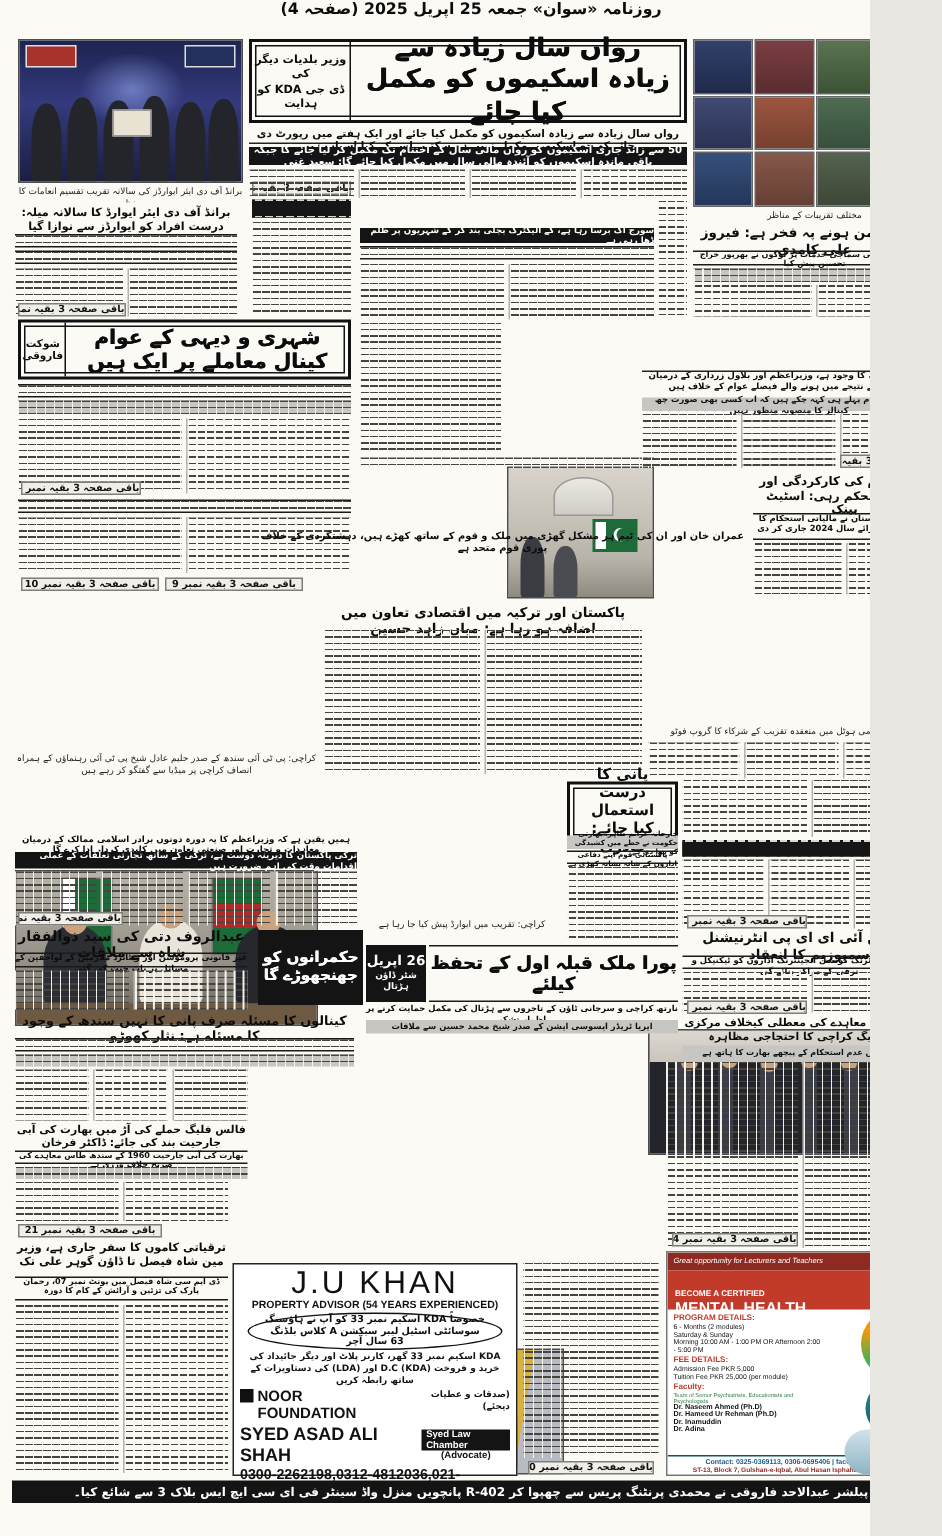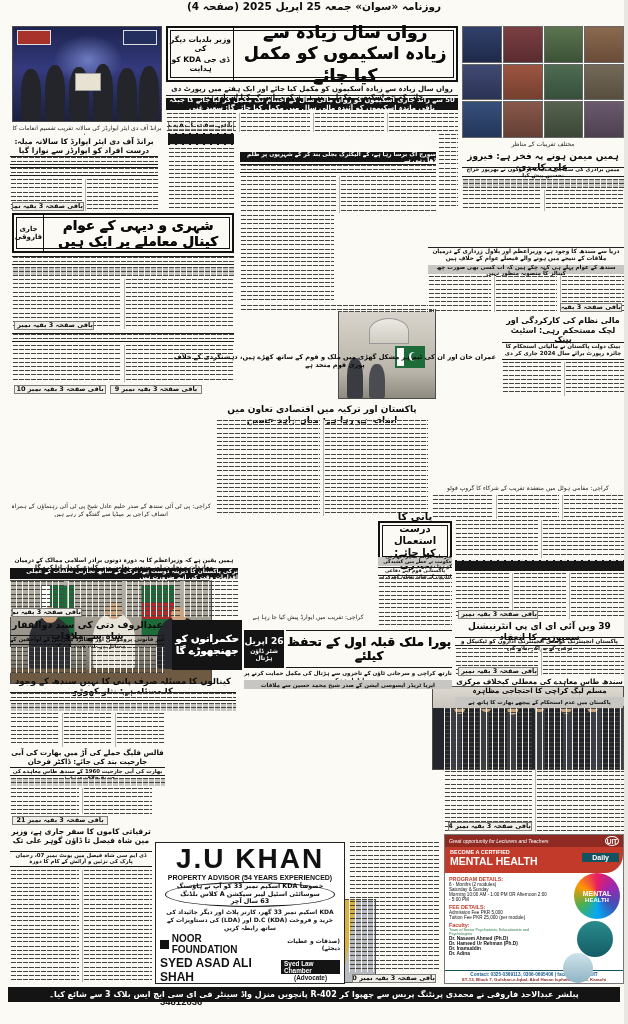--- a/index.html
+++ b/index.html
@@ -1,18 +1,18 @@
 <!DOCTYPE html>
 <html><head>
 <meta charset="utf-8">
 <style>
   *{margin:0;padding:0;box-sizing:border-box}
   html,body{width:628px;height:1024px}
   body{font-family:"DejaVu Sans",sans-serif;background:#e9e7e1}
-  .page{position:relative;width:624px;height:1024px;background:#fbfaf5;overflow:hidden;color:#111}
+  .page{position:relative;width:580px;height:1024px;background:#fbfaf5;overflow:hidden;color:#111}
   .abs{position:absolute}
   .u{direction:rtl}
   .hl{font-weight:bold;text-align:center;line-height:1.2;direction:rtl;color:#0c0c0c;font-family:"DejaVu Sans",sans-serif}
   .heavy{text-shadow:.4px 0 currentColor}
   .rule{border-top:1px solid #1a1a1a;border-bottom:1px solid #1a1a1a}
   .dark{background:#141414;color:#fff}
   .graybg{background:#c7c6c2}
   .strip{display:flex;align-items:center;justify-content:center}
   .g{background-image:
       repeating-linear-gradient(to right,rgba(251,250,245,.95) 0 1px,transparent 1px 6px),
@@ -64,21 +64,21 @@
     </div>
   <div class="abs tag" style="left:12px;top:202px;width:72px;height:9px">باقی صفحہ 3 بقیہ نمبر 2</div>
 
   <div class="abs tag" style="left:168px;top:121px;width:66px;height:9px">باقی صفحہ 3 بقیہ نمبر 3</div>
   <div class="abs gdark" style="left:168px;top:133px;width:66px;height:12px"></div>
   <div class="abs g" style="left:168px;top:148px;width:66px;height:62px"></div>
 
   <div class="abs ornate" style="left:12px;top:213px;width:222px;height:40px;display:flex;flex-direction:row-reverse;align-items:center">
     <div class="hl heavy" style="flex:1;font-size:13.5px;padding:0 4px">شہری و دیہی کے عوام کینال معاملے پر ایک ہیں</div>
     <div style="width:30px;border-right:1px solid #111;align-self:stretch;display:flex;flex-direction:column;align-items:center;justify-content:center">
-      <div class="hl" style="font-size:7px">جاری</div>
+      <div class="hl" style="font-size:7px">شوکت</div>
       <div class="hl" style="font-size:7px">فاروقی</div>
     </div>
   </div>
   <div class="abs rule g" style="left:12px;top:256px;width:222px;height:9px"></div>
   <div class="abs graybg g" style="left:12px;top:267px;width:222px;height:9px"></div>
   <div class="abs cols" style="left:12px;top:279px;width:222px;height:50px">
       <div class="g"></div>
       <div class="g"></div>
     </div>
   <div class="abs tag" style="left:14px;top:321px;width:80px;height:9px">باقی صفحہ 3 بقیہ نمبر 5</div>
@@ -291,25 +291,25 @@
   <div class="abs tag" style="left:458px;top:667px;width:80px;height:9px">باقی صفحہ 3 بقیہ نمبر 18</div>
   <div class="abs hl" style="left:455px;top:678px;width:169px;height:17px;font-size:7.2px">سندھ طاس معاہدے کی معطلی کیخلاف مرکزی مسلم لیگ کراچی کا احتجاجی مظاہرہ</div>
   <div class="abs graybg strip u" style="left:455px;top:697px;width:169px;height:9px;font-size:5.4px;font-weight:bold">پاکستان میں عدم استحکام کے پیچھے بھارت کا ہاتھ ہے</div>
   <div class="abs cols" style="left:444px;top:708px;width:180px;height:124px">
       <div class="g"></div>
       <div class="g"></div>
     </div>
   <div class="abs tag" style="left:448px;top:822px;width:84px;height:9px">باقی صفحہ 3 بقیہ نمبر 4</div>
 
   <div class="abs ju" style="left:155px;top:842px;width:190px;height:142px">
-    <div class="small-en" style="font-size:28px;font-weight:700;letter-spacing:2px;line-height:1">J.U KHAN</div>
+    <div class="small-en" style="font-size:21px;font-weight:400;letter-spacing:2px;line-height:1">J.U KHAN</div>
     <div class="small-en" style="font-size:7px;font-weight:bold">PROPERTY ADVISOR (54 YEARS EXPERIENCED)</div>
     <div class="hl" style="border:1.5px solid #111;border-radius:50%;width:170px;height:30px;font-size:6.4px;display:flex;align-items:center;justify-content:center;padding:0 10px">خصوصاً KDA اسکیم نمبر 33 کو آپ نے ہاؤسنگ سوسائٹی اسٹیل لیبر سیکشن A کلاس بلڈنگ 63 سال آچر</div>
     <div class="u" style="font-size:6px;font-weight:bold;text-align:center;width:176px;line-height:1.35">KDA اسکیم نمبر 33 گھر، کارنر پلاٹ اور دیگر جائیداد کی خرید و فروخت (KDA) D.C اور (LDA) کی دستاویزات کے ساتھ رابطہ کریں</div>
-    <div style="display:flex;align-items:center;gap:3px">
+    <div style="display:flex;gap:3px">
       <span style="width:9px;height:9px;background:#111;display:inline-block"></span>
       <span class="small-en" style="font-size:10px;font-weight:900">NOOR FOUNDATION</span>
       <span class="u" style="font-size:6px;font-weight:bold">(صدقات و عطیات دیجئے)</span>
     </div>
     <div style="display:flex;align-items:center;gap:4px">
       <span class="small-en" style="font-size:12px;font-weight:900">SYED ASAD ALI SHAH</span>
       <span style="display:flex;flex-direction:column;align-items:center">
         <span class="small-en dark" style="font-size:6.4px;font-weight:bold;padding:0 3px">Syed Law Chamber</span>
         <span class="small-en" style="font-size:6.4px;font-weight:bold">(Advocate)</span>
       </span>
@@ -318,21 +318,21 @@
   </div>
 
   <div class="abs g" style="left:349px;top:842px;width:90px;height:130px"></div>
   <div class="abs tag" style="left:352px;top:974px;width:84px;height:9px">باقی صفحہ 3 بقیہ نمبر 20</div>
 
   <div class="abs uit" style="left:444px;top:834px;width:180px;height:150px">
     <div style="background:#8e2a22;color:#fff;display:flex;align-items:center;justify-content:space-between;padding:1px 4px;height:12px">
       <span class="small-en" style="font-size:5px;font-style:italic">Great opportunity for Lecturers and Teachers</span>
       <span class="small-en" style="font-size:6.5px;font-weight:900;border:1px solid #fff;border-radius:50%;width:14px;height:10px;display:flex;align-items:center;justify-content:center">UIT</span>
     </div>
-    <div style="background:#c23b2a;color:#fff;padding:2px 5px;height:26px;position:relative;border-radius:0 0 18px 0">
+    <div style="background:#c23b2a;color:#fff;padding:13px 5px;height:26px;position:relative;border-radius:0 0 18px 0">
       <div class="small-en" style="font-size:5.5px;font-weight:bold">BECOME A CERTIFIED</div>
       <div class="small-en" style="font-size:10.5px;font-weight:900">MENTAL HEALTH</div>
       <div class="small-en" style="position:absolute;right:4px;top:6px;background:#15525f;color:#fff;font-size:7px;font-weight:bold;padding:1px 10px">Daily</div>
     </div>
     <div style="flex:1;position:relative;padding:3px 4px">
       <div class="small-en" style="font-size:5.4px;font-weight:900;color:#c23b2a">PROGRAM DETAILS:</div>
       <div class="small-en" style="font-size:4.6px">6 - Months (2 modules)</div>
       <div class="small-en" style="font-size:4.6px">Saturday &amp; Sunday</div>
       <div class="small-en" style="font-size:4.6px;width:100px">Morning 10:00 AM - 1:00 PM OR Afternoon 2:00 - 5:00 PM</div>
       <div class="small-en" style="font-size:5.4px;font-weight:900;color:#c23b2a;margin-top:2px">FEE DETAILS:</div>

